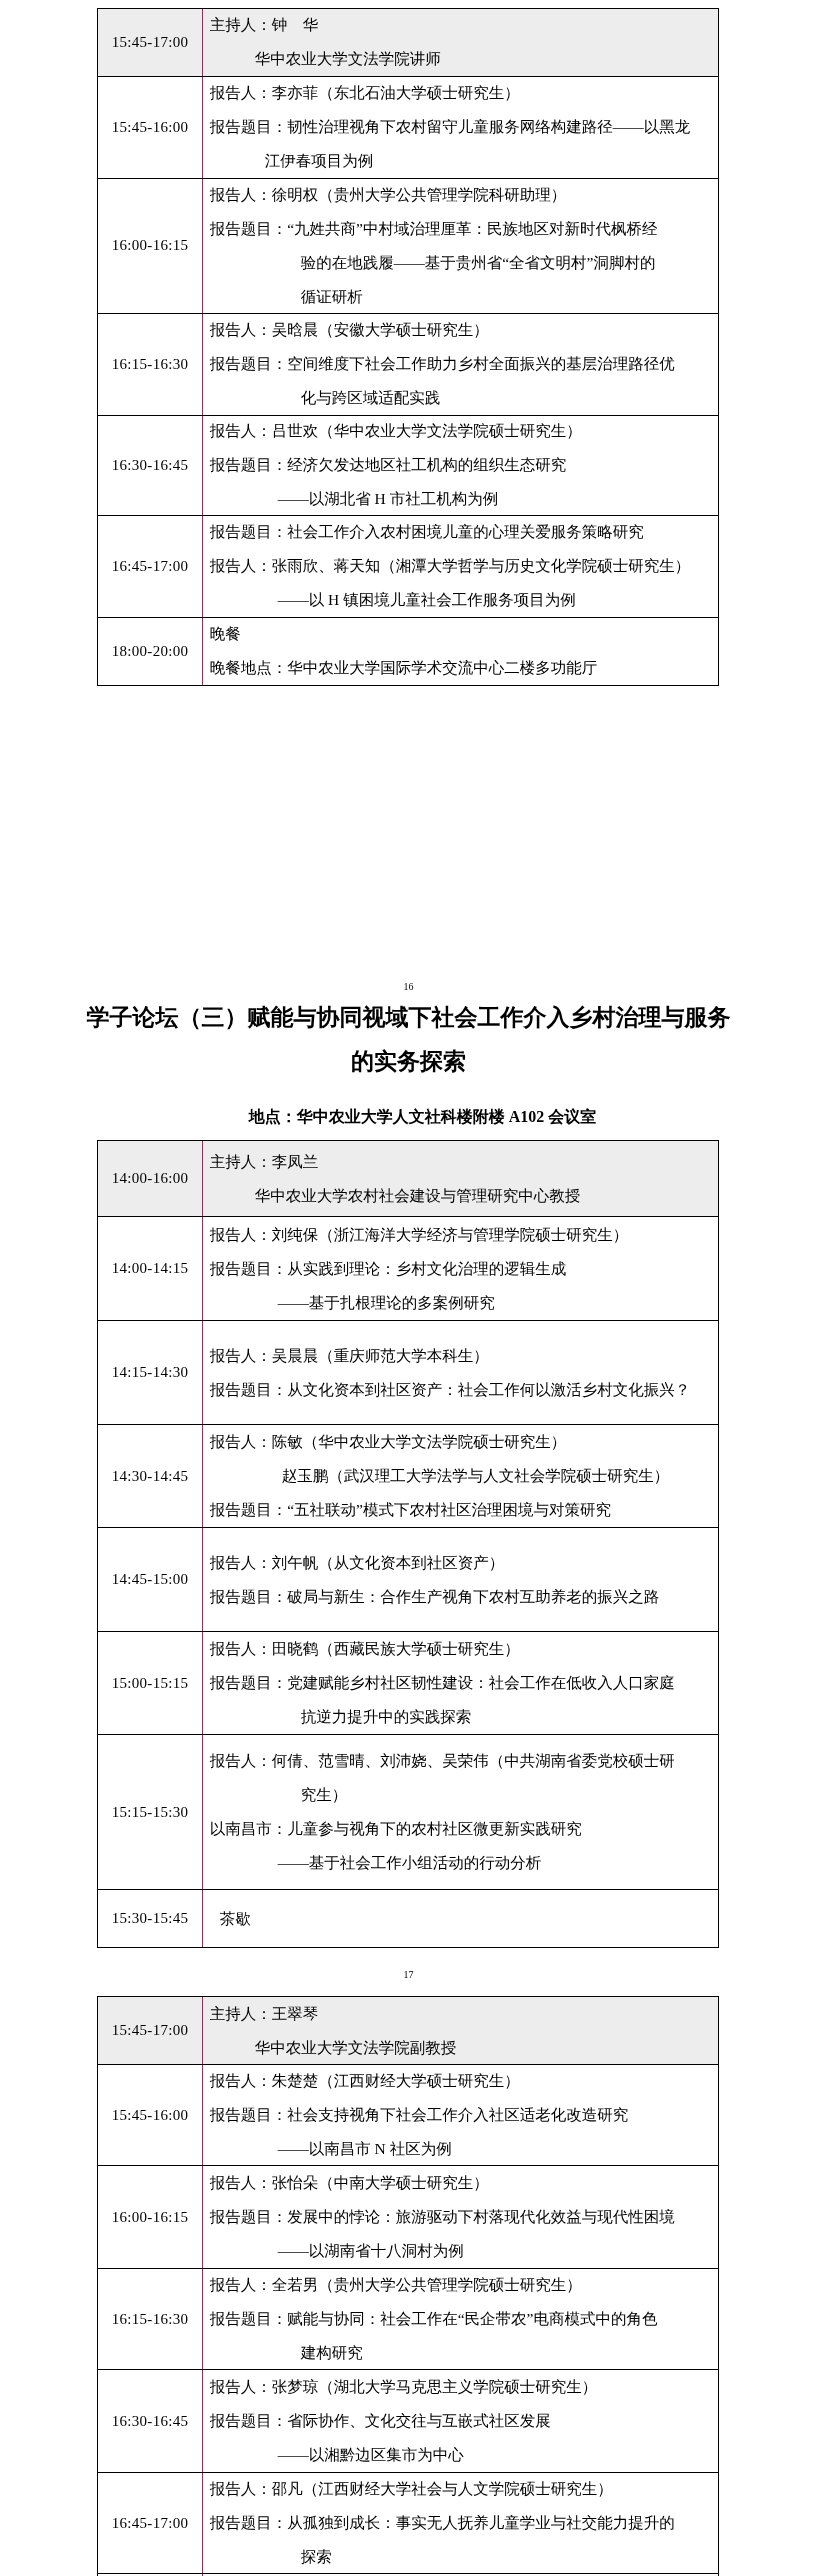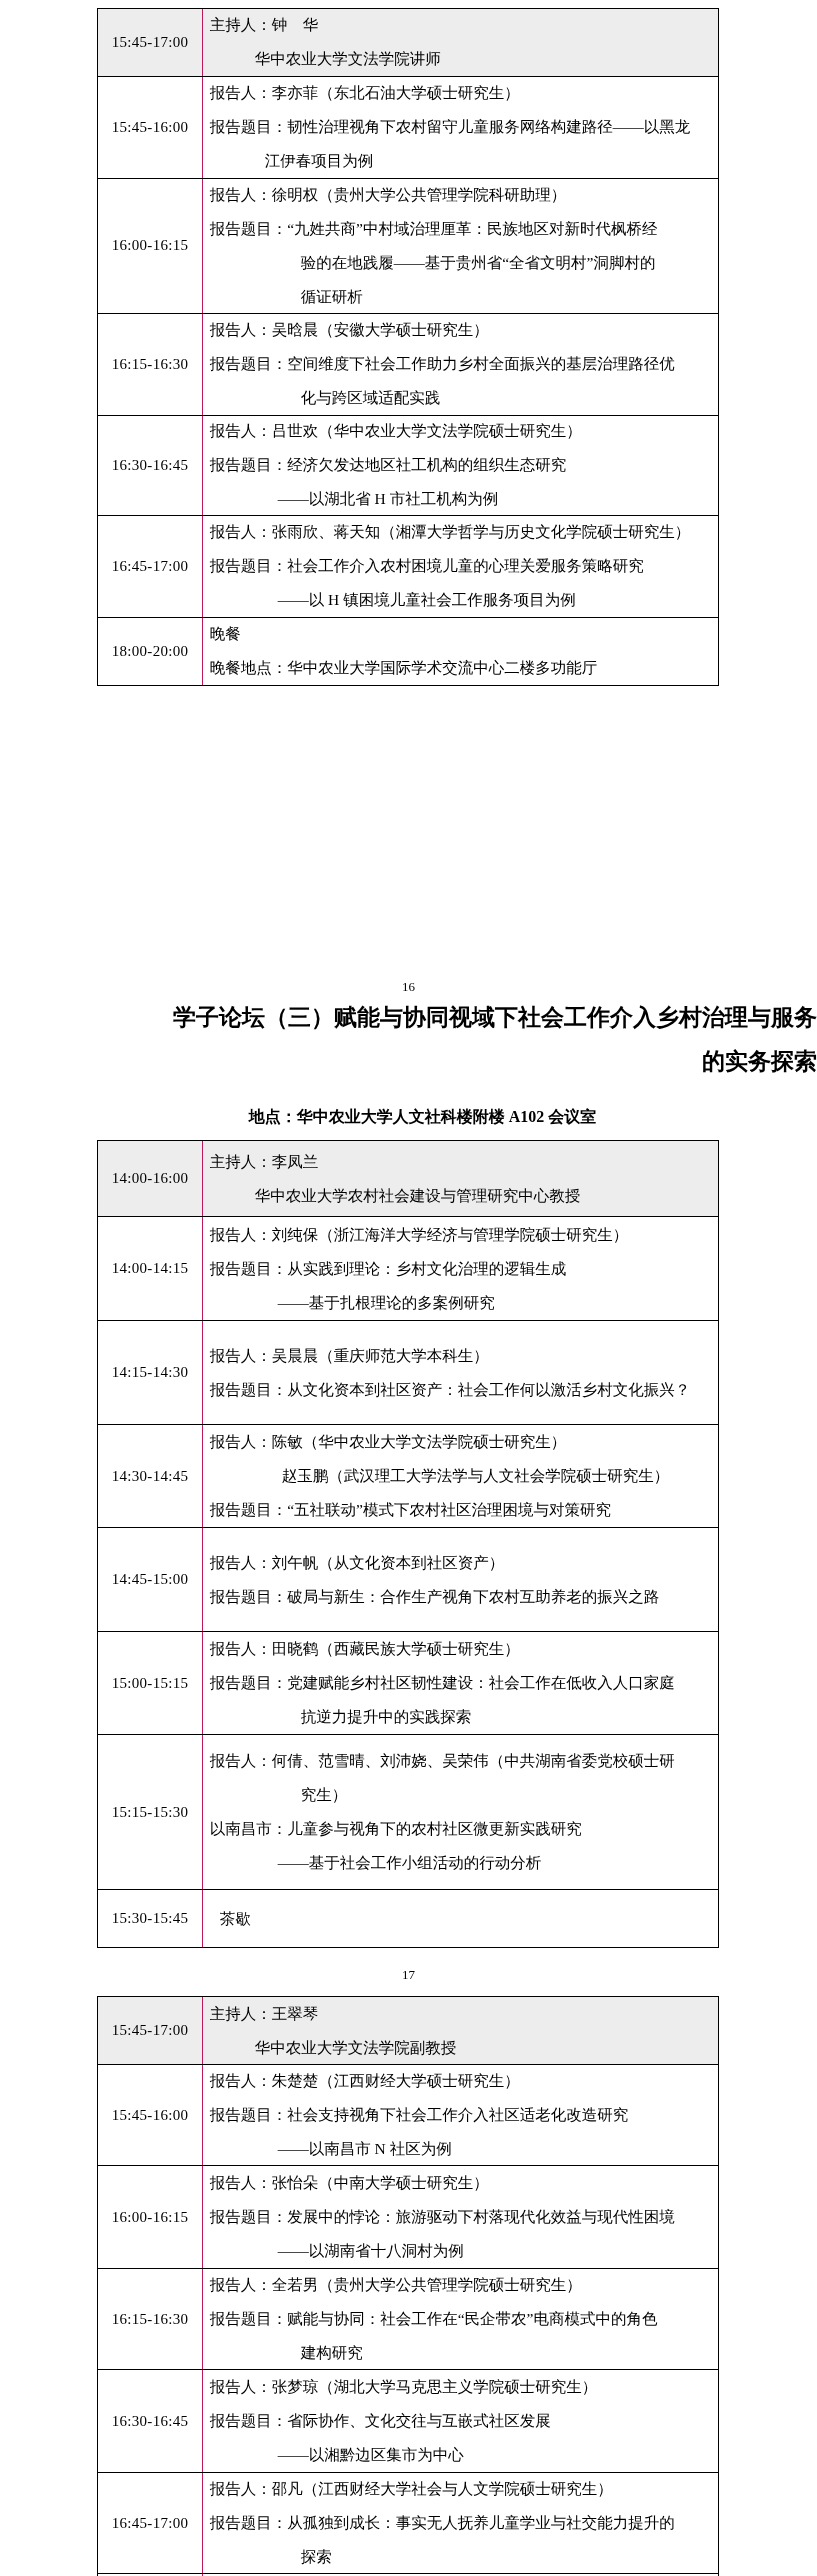--- a/index.html
+++ b/index.html
@@ -32,30 +32,30 @@
   .line{line-height:34px;font-size:15.5px;white-space:nowrap}
   .ind-none{padding-left:0}
   .ind-aff{padding-left:45px}
   .ind-wrap{padding-left:55px}
   .ind-dash{padding-left:68px}
   .ind-co{padding-left:72px}
   .ind-deep{padding-left:91px}
   
   .forum-title{
     position:absolute;top:996px;left:0;width:817px;
-    text-align:right;font-weight:bold;font-size:23px;
+    text-align:center;font-weight:bold;font-size:23px;
   }
   .forum-title .t-line{line-height:44px}
   .forum-location{
     position:absolute;top:1100px;left:0;width:817px;
     text-align:center;font-weight:bold;font-size:16px;line-height:34px;margin-left:14px;
   }
   .page-num{
     position:absolute;left:0;width:817px;
-    text-align:center;font-size:13px;line-height:13.4px;
+    text-align:center;font-size:10px;line-height:13.4px;
   }
   #pn16{top:980px}
   #pn17{top:1968px}
 </style>
 </head>
 <body>
 
 <div id="tables-host">
     <div class="schedule-table" style="top: 7.7px;">
       <div class="row header" style="height: 68px; background: rgb(237, 237, 237);">
@@ -94,22 +94,22 @@
         <div class="cell time">16:30-16:45</div>
         <div class="cell content">
           <div class="line ind-none">报告人：吕世欢（华中农业大学文法学院硕士研究生）</div>
           <div class="line ind-none">报告题目：经济欠发达地区社工机构的组织生态研究</div>
           <div class="line ind-dash">——以湖北省 H 市社工机构为例</div>
         </div>
       </div>
       <div class="row" style="height: 102px;">
         <div class="cell time">16:45-17:00</div>
         <div class="cell content">
+          <div class="line ind-none">报告题目：社会工作介入农村困境儿童的心理关爱服务策略研究</div>
           <div class="line ind-none">报告人：张雨欣、蒋天知（湘潭大学哲学与历史文化学院硕士研究生）</div>
-          <div class="line ind-none">报告题目：社会工作介入农村困境儿童的心理关爱服务策略研究</div>
           <div class="line ind-dash">——以 H 镇困境儿童社会工作服务项目为例</div>
         </div>
       </div>
       <div class="row" style="height: 67px;">
         <div class="cell time">18:00-20:00</div>
         <div class="cell content">
           <div class="line ind-none">晚餐</div>
           <div class="line ind-none">晚餐地点：华中农业大学国际学术交流中心二楼多功能厅</div>
         </div>
       </div>

